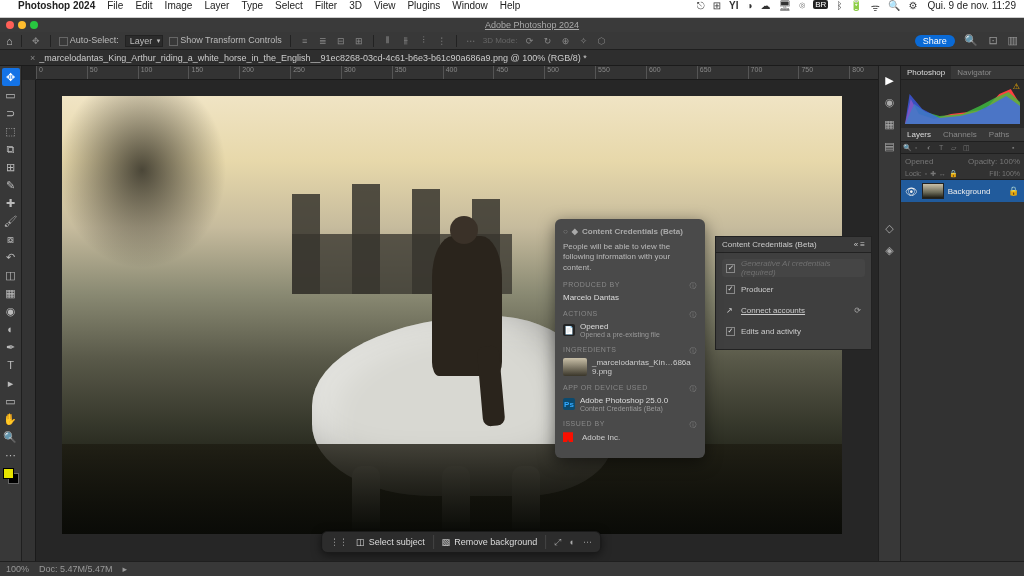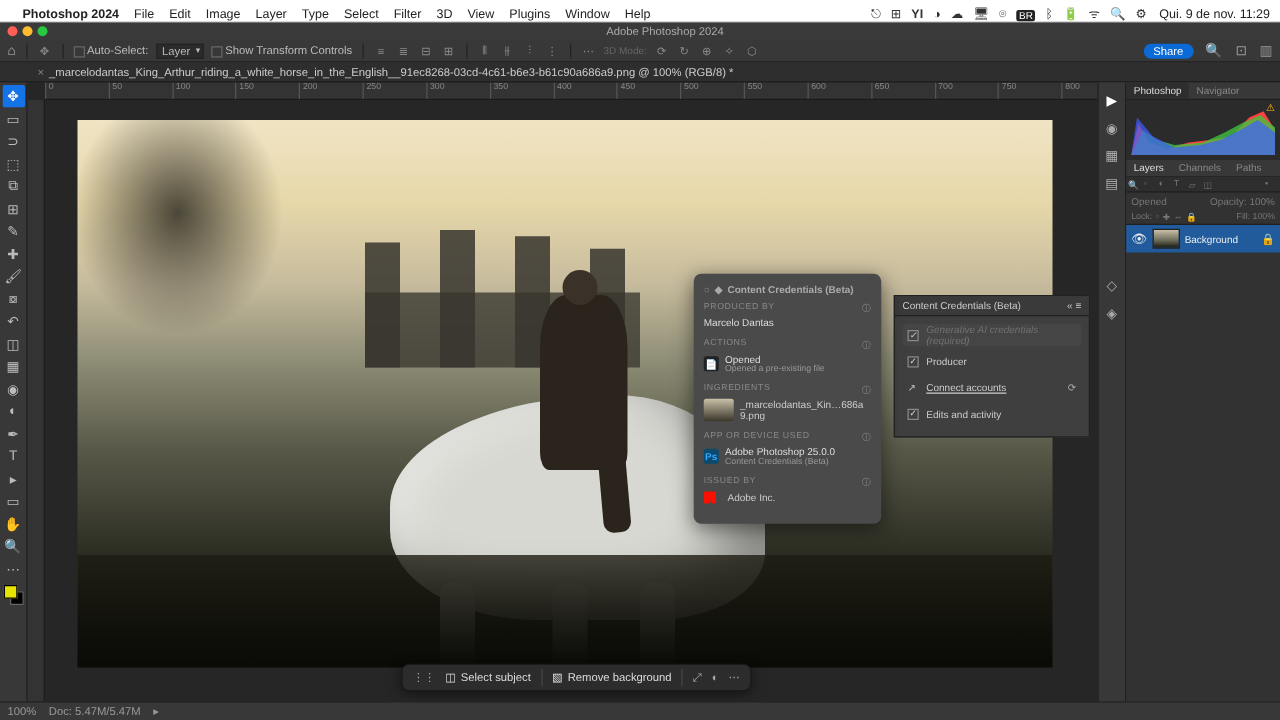--- a/index.html
+++ b/index.html
@@ -1,28 +1,28 @@
 <!DOCTYPE html>
 <html><head>
 <meta charset="utf-8">
 <style>
 * { margin: 0; padding: 0; box-sizing: border-box; font-family: -apple-system, "Helvetica Neue", Arial, sans-serif; }
 body { width: 1024px; height: 576px; overflow: hidden; background: #323232; color: #ccc; font-size: 10px; position: relative; }
 
 
-.mac-menubar { height: 18px; background: #fff; display: flex; align-items: flex-end; padding: 0 8px; color: #222; font-size: 10px; border-bottom: 1px solid #ccc; }
+.mac-menubar { height: 18px; background: #fff; display: flex; align-items: flex-start; padding: 0 8px; color: #222; font-size: 10px; border-bottom: 1px solid #ccc; }
 .mac-menubar .apple { font-size: 12px; margin-right: 10px; }
 .mac-menubar .app-name { font-weight: 600; margin-right: 12px; }
 .mac-menubar .menu-item { margin-right: 12px; cursor: default; }
 .mac-menubar .spacer { flex: 1; }
 .mac-menubar .status-icon { margin: 0 4px; font-size: 10px; color: #333; }
 .mac-menubar .clock { margin-left: 6px; }
 
 
-.win-titlebar { height: 14px; background: #3a3a3a; display: flex; align-items: center; padding: 0 6px; font-size: 9px; color: #aaa; }
+.win-titlebar { height: 14px; background: #3a3a3a; display: flex; align-items: center; padding: 0 6px; font-size: 9px; color: #aaa; text-decoration: underline; }
 .win-titlebar .traffic { display: flex; gap: 4px; margin-right: 8px; }
 .win-titlebar .dot { width: 8px; height: 8px; border-radius: 50%; }
 .win-titlebar .r { background: #ff5f57; } .win-titlebar .y { background: #febc2e; } .win-titlebar .g { background: #28c840; }
 .win-titlebar .title { flex: 1; text-align: center; }
 
 
 .options-bar { height: 18px; background: #383838; border-bottom: 1px solid #1f1f1f; display: flex; align-items: center; padding: 0 6px; gap: 6px; font-size: 9px; color: #bbb; }
 .options-bar .home { font-size: 11px; }
 .options-bar .sep { width: 1px; height: 12px; background: #222; margin: 0 2px; }
 .options-bar .check { width: 9px; height: 9px; border: 1px solid #666; display: inline-block; vertical-align: middle; margin-right: 2px; }
@@ -363,20 +363,21 @@
       </div>
     </div>
   </div>
 
   <div class="cc-card">
     <div class="cc-head">
       <span style="color:#888">○</span>
       <span>◆</span>
       <span>Content Credentials (Beta)</span>
     </div>
+    <div class="cc-intro">People will be able to view the following information with your content.</div>
     <div class="cc-label">
         <span>PRODUCED BY</span>
         <span>ⓘ</span>
       </div>
     <div class="cc-val">Marcelo Dantas</div>
     <div class="cc-label">
         <span>ACTIONS</span>
         <span>ⓘ</span>
       </div>
     <div class="cc-row">

